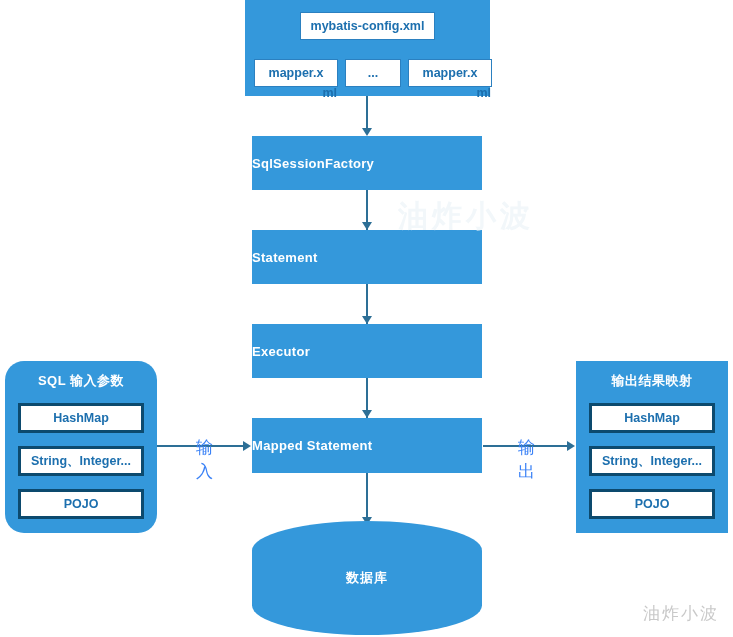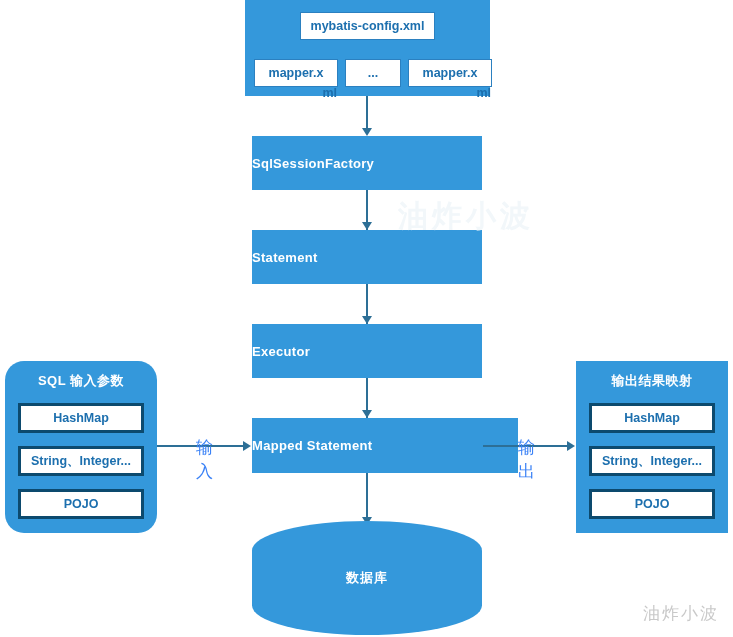--- a/index.html
+++ b/index.html
@@ -224,21 +224,21 @@
   <div class="vline" style="left:366px; top:284px; height:44px;"></div>
   <div class="arrow-down" style="left:362px; top:316px;"></div>
 
   <div class="blue-box" style="left:252px; top:324px; width:230px; height:54px;">
     <span>Executor</span>
   </div>
 
   <div class="vline" style="left:366px; top:378px; height:42px;"></div>
   <div class="arrow-down" style="left:362px; top:410px;"></div>
 
-  <div class="blue-box" style="left:252px; top:418px; width:266px; height:55px;">
+  <div class="blue-box" style="left:252px; top:418px; width:230px; height:55px;">
     <span>Mapped Statement</span>
   </div>
 
   <div class="vline" style="left:366px; top:473px; height:52px;"></div>
   <div class="arrow-down" style="left:362px; top:517px;"></div>
 
   <div id="db-cylinder">
     <span>数据库</span>
   </div>
 

